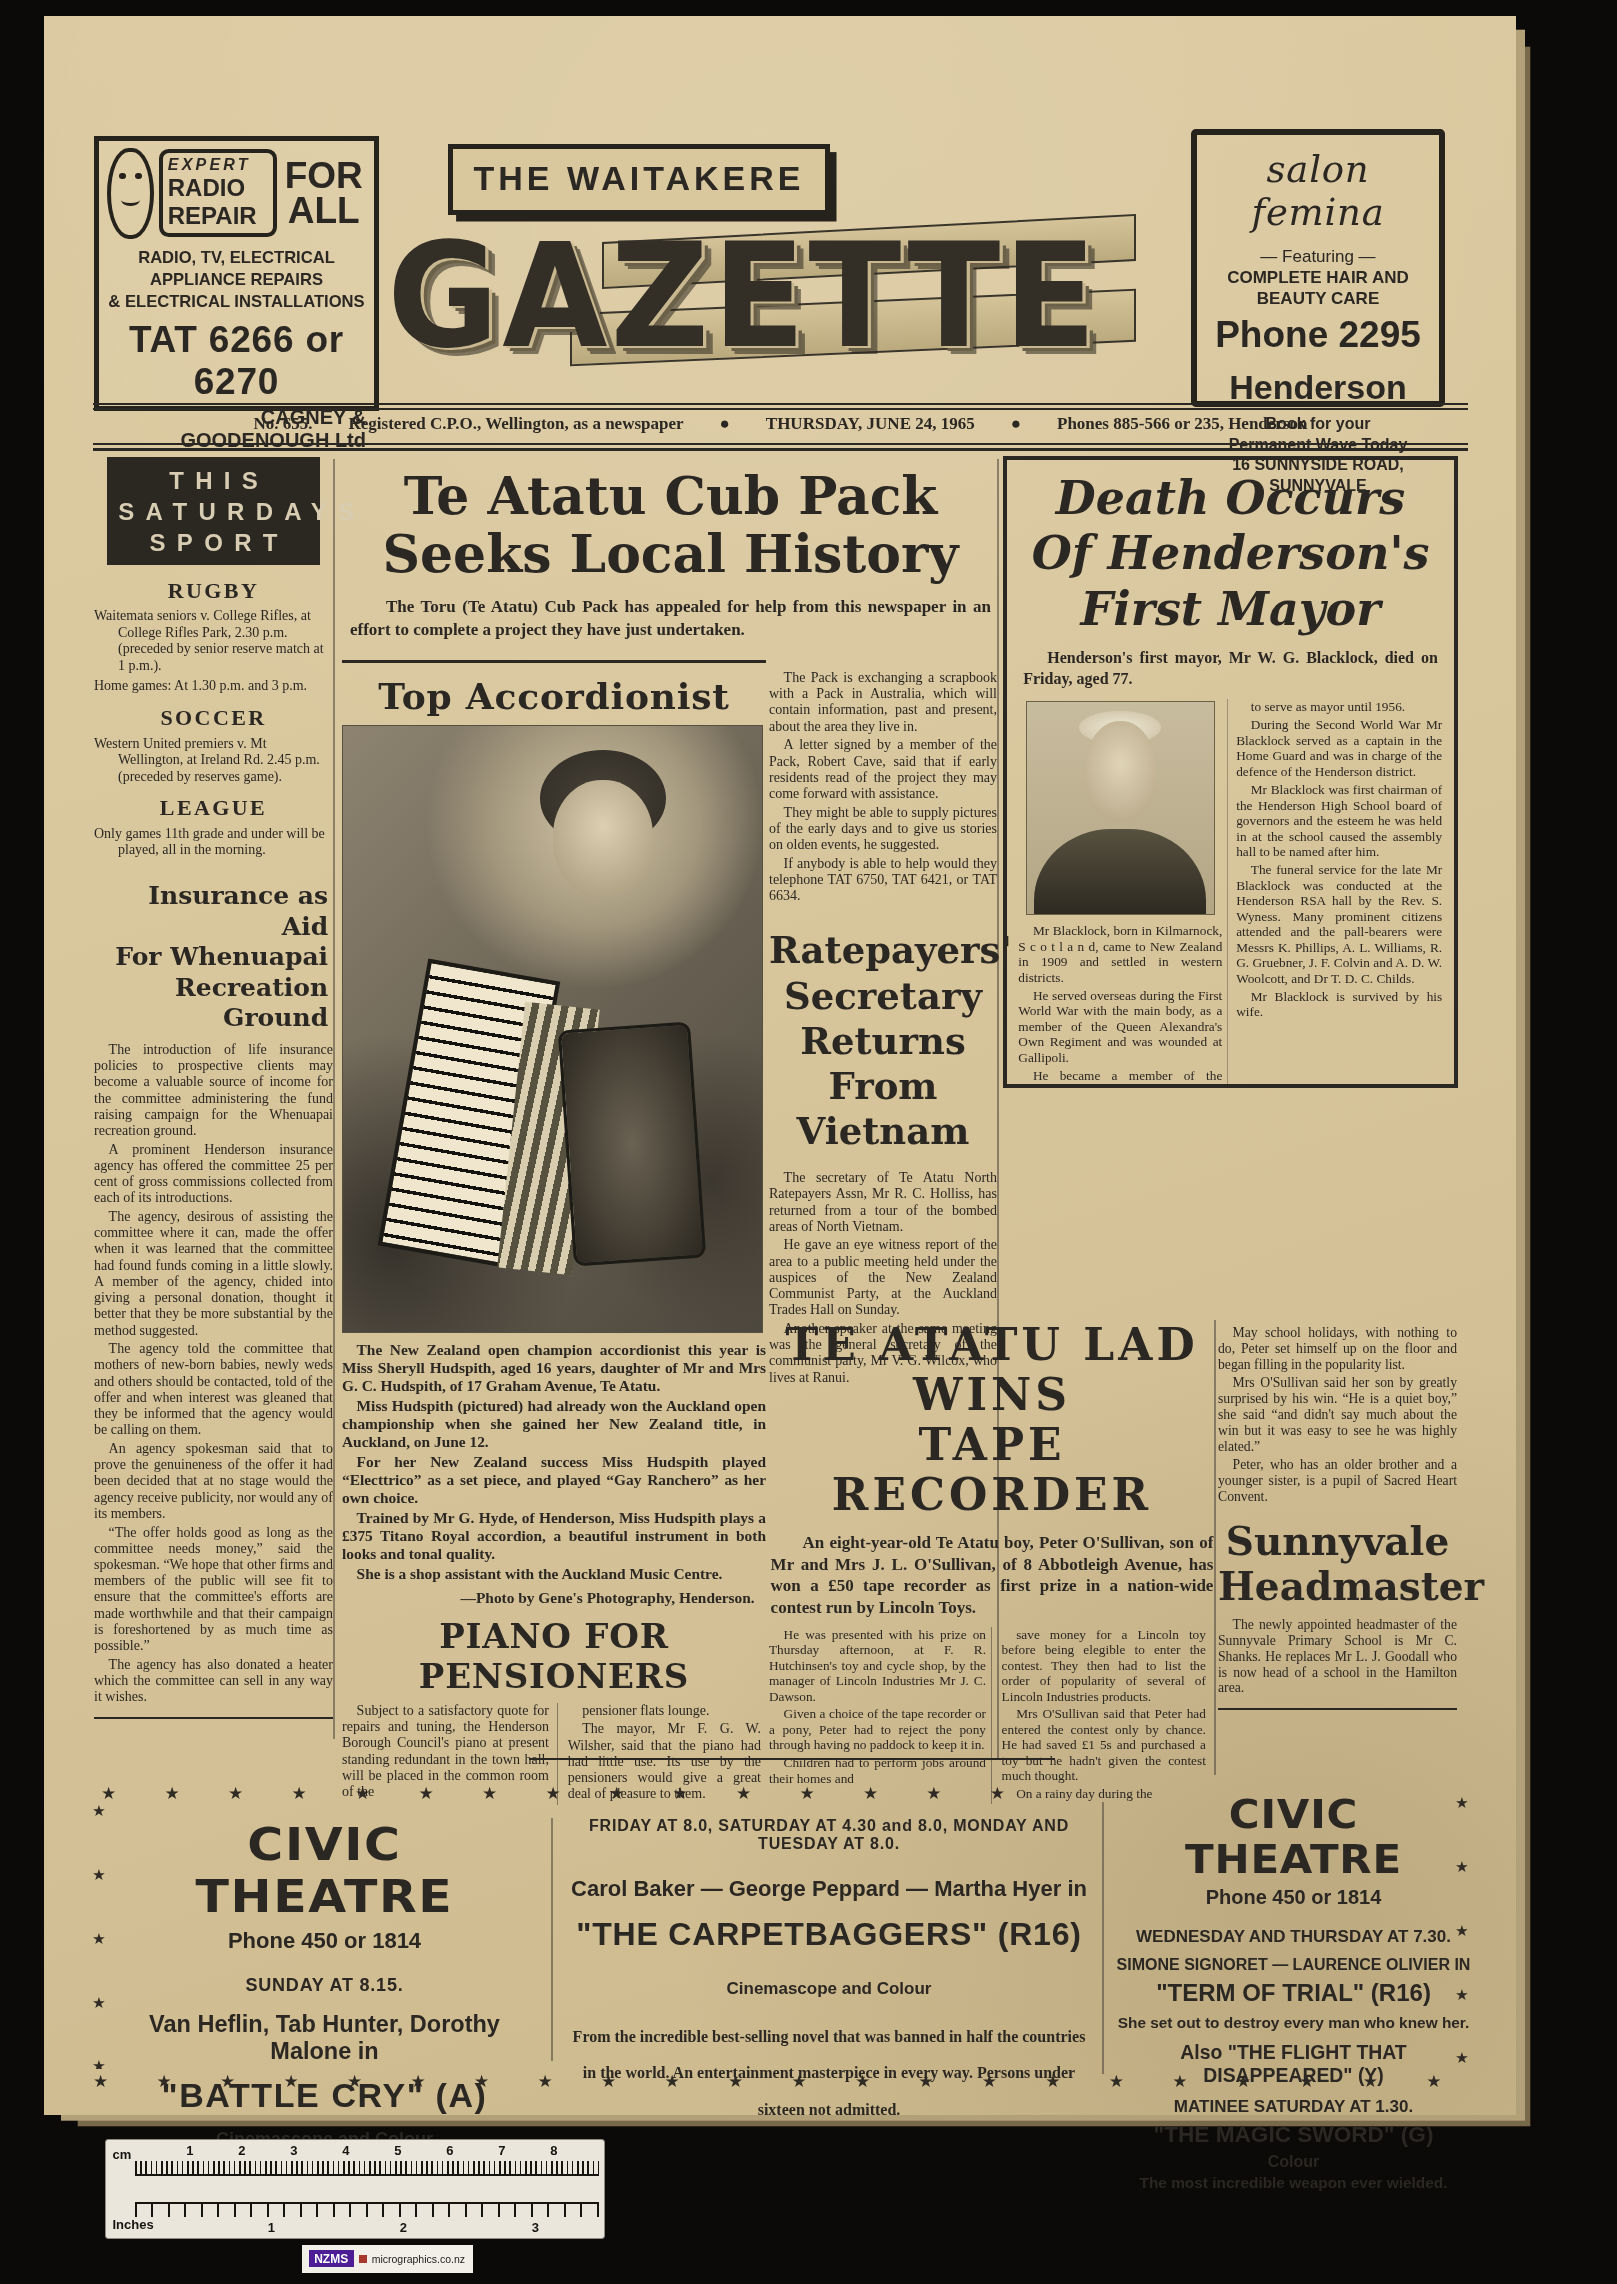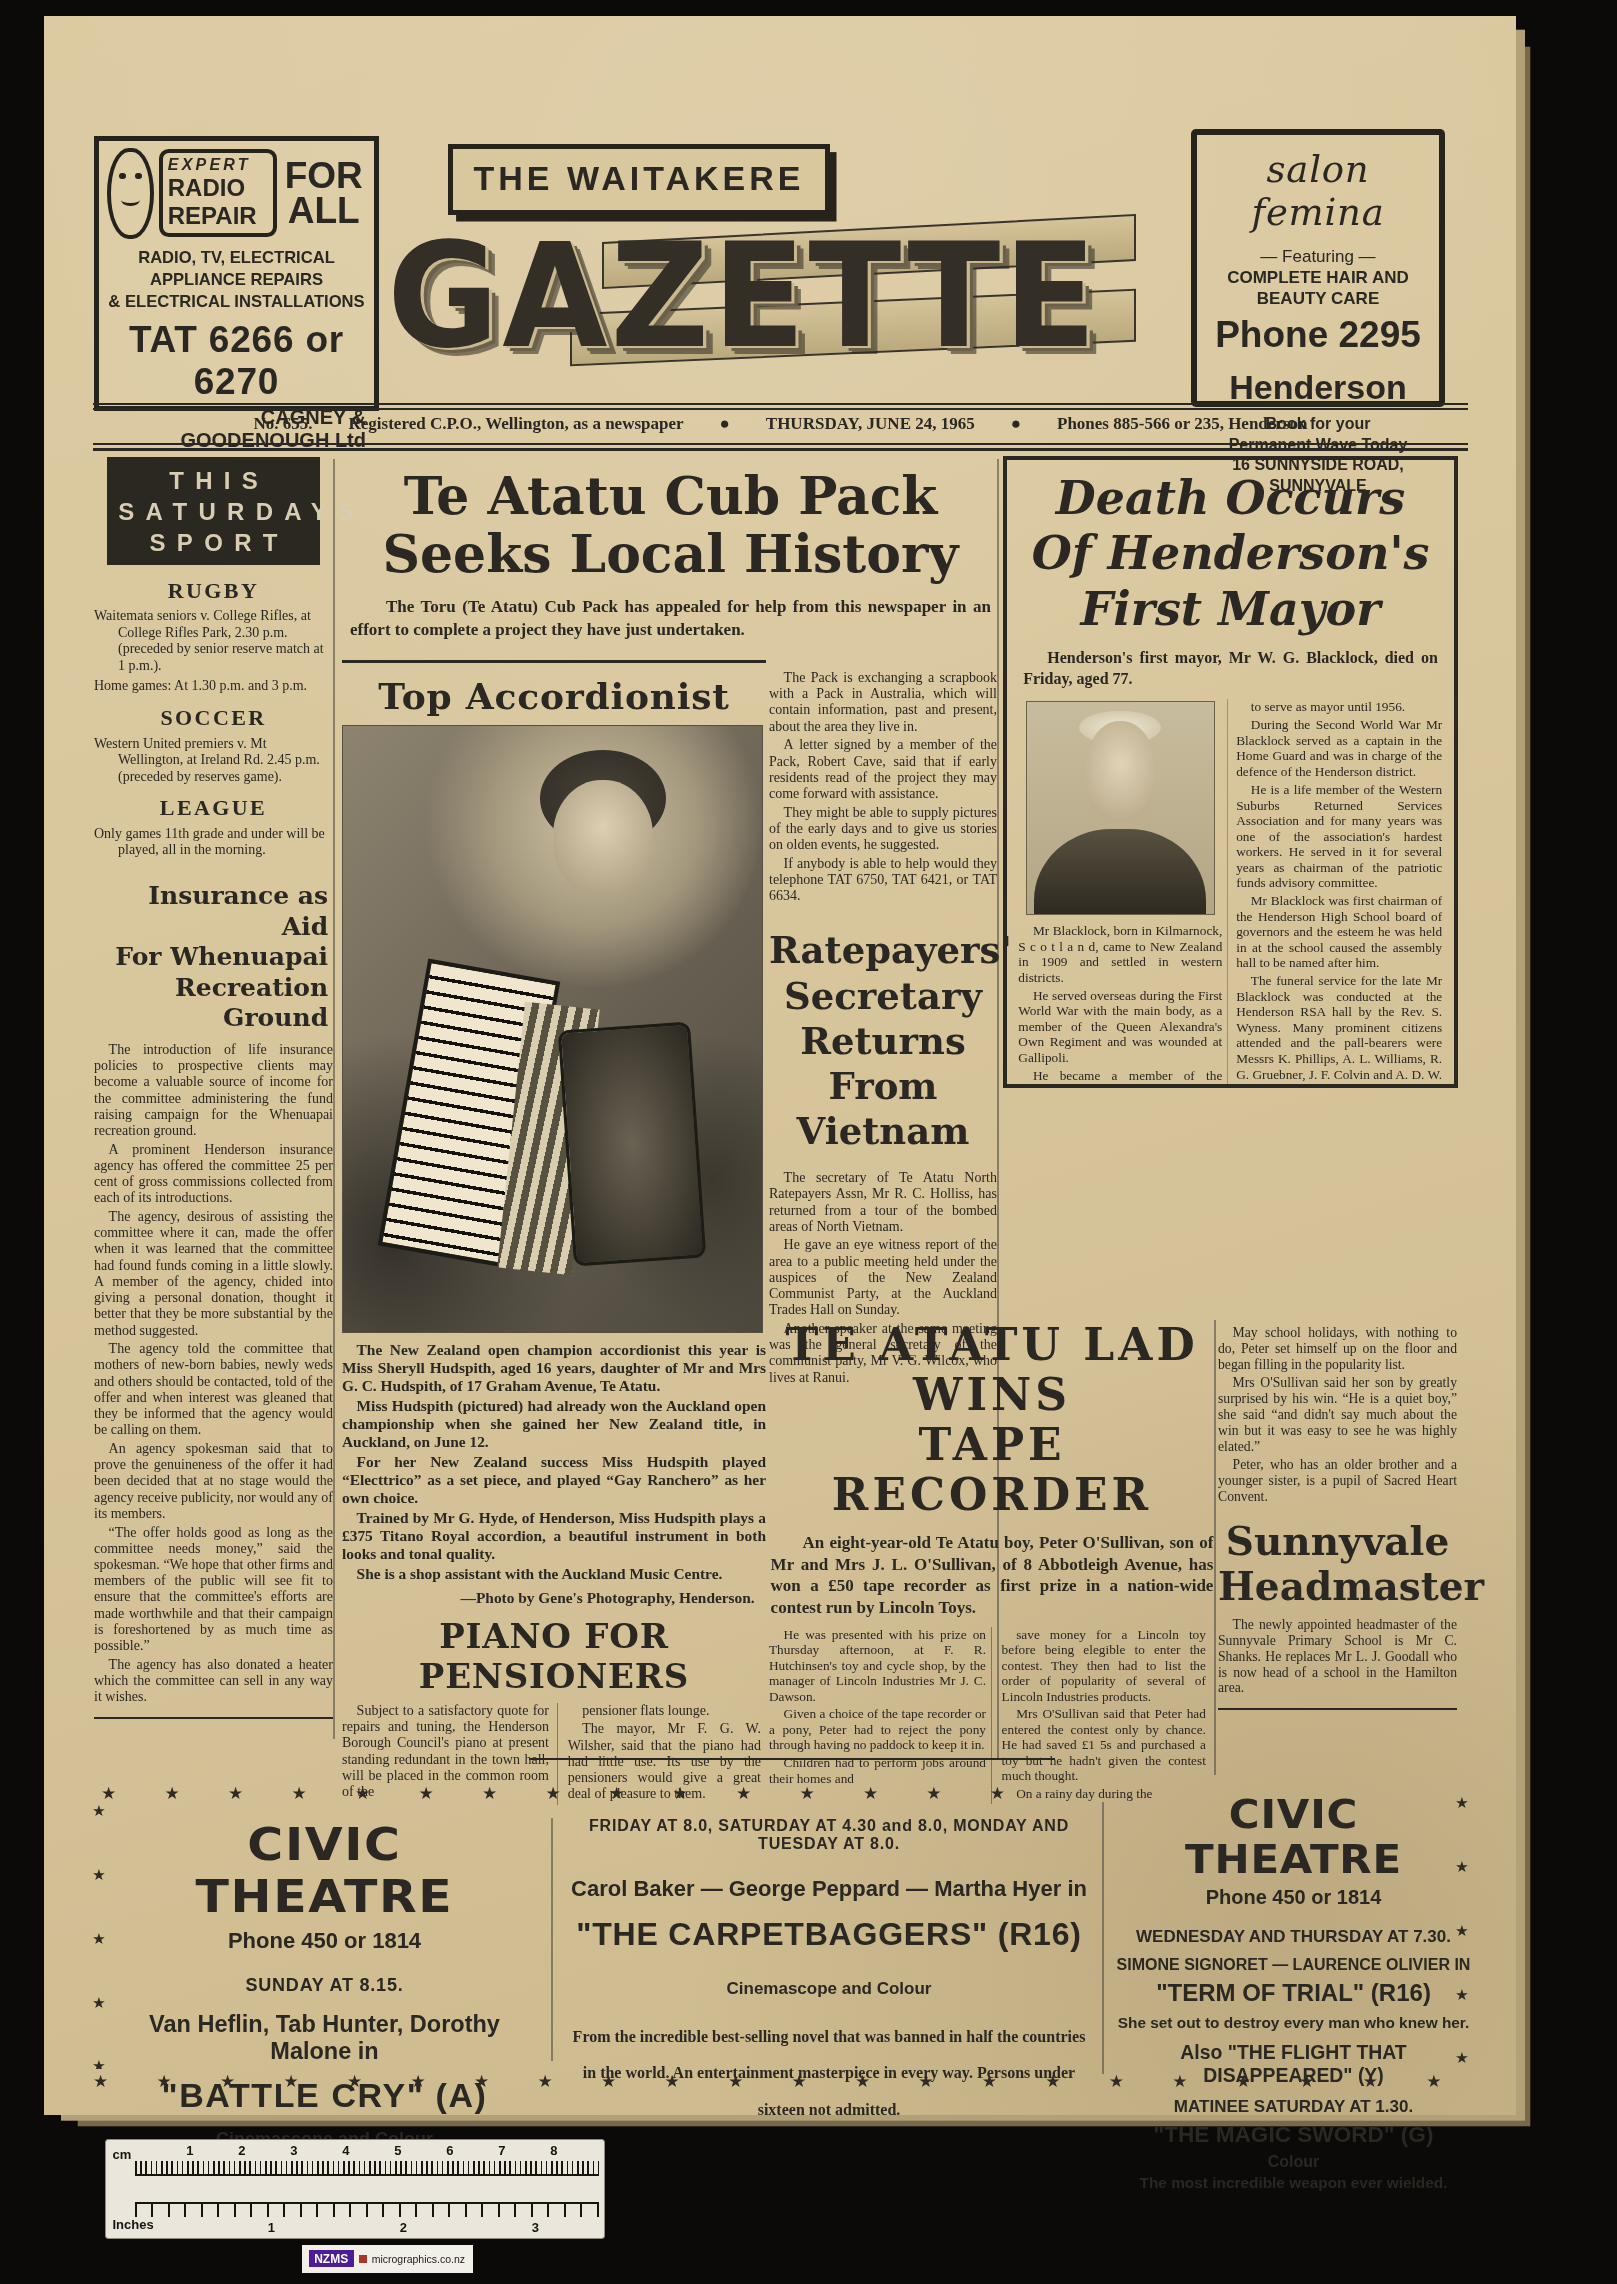--- a/index.html
+++ b/index.html
@@ -339,21 +339,20 @@
         <div class="bt">
             <p>Mr Blacklock, born in Kilmarnock, S c o t l a n d, came to New Zealand in 1909 and settled in western districts.</p>
             <p>He served overseas during the First World War with the main body, as a member of the Queen Alexandra's Own Regiment and was wounded at Gallipoli.</p>
             <p>He became a member of the Henderson town board in 1941 and was immediately elected chairman, serving in that capacity until 1946 when the a r e a became a borough.</p>
             <p>In that year he was elected mayor for the first time. He continued</p>
           </div>
       </div>
       <div class="mcol2 bt">
           <p>to serve as mayor until 1956.</p>
           <p>During the Second World War Mr Blacklock served as a captain in the Home Guard and was in charge of the defence of the Henderson district.</p>
-          <p>He is a life member of the Western Suburbs Returned Services Association and for many years was one of the association's hardest workers. He served in it for several years as chairman of the patriotic funds advisory committee.</p>
           <p>Mr Blacklock was first chairman of the Henderson High School board of governors and the esteem he was held in at the school caused the assembly hall to be named after him.</p>
           <p>The funeral service for the late Mr Blacklock was conducted at the Henderson RSA hall by the Rev. S. Wyness. Many prominent citizens attended and the pall-bearers were Messrs K. Phillips, A. L. Williams, R. G. Gruebner, J. F. Colvin and A. D. W. Woolcott, and Dr T. D. C. Childs.</p>
           <p>Mr Blacklock is survived by his wife.</p>
         </div>
     </div>
   </div>
 
   <div id="tape" class="abs">
     <div class="hl">TE ATATU LAD</div>
     <div class="hl">WINS</div>

